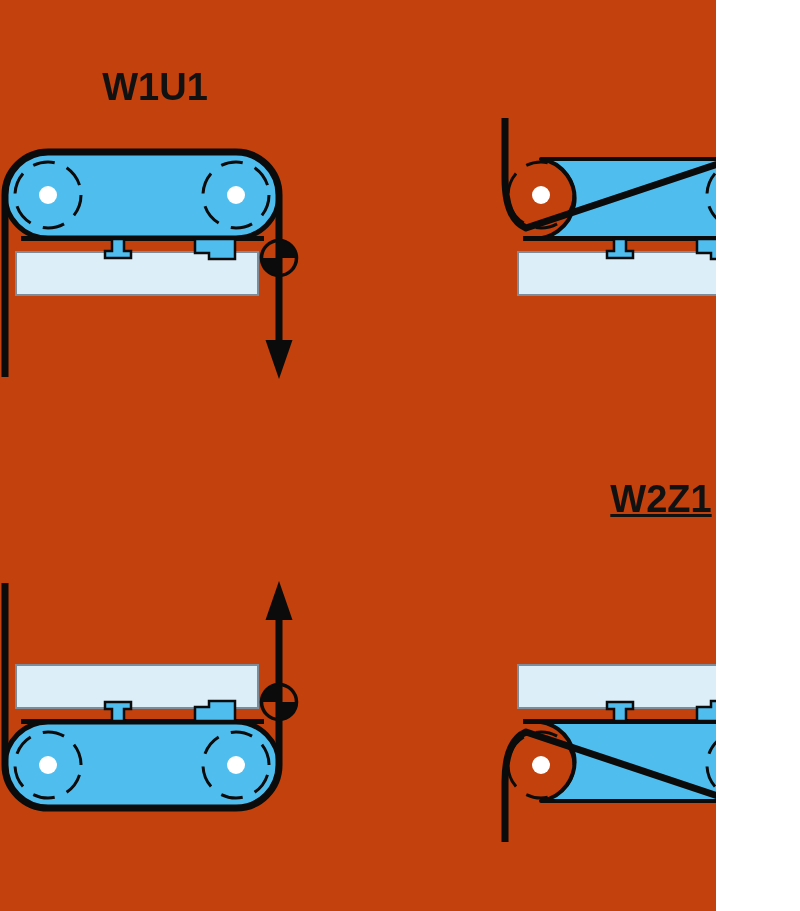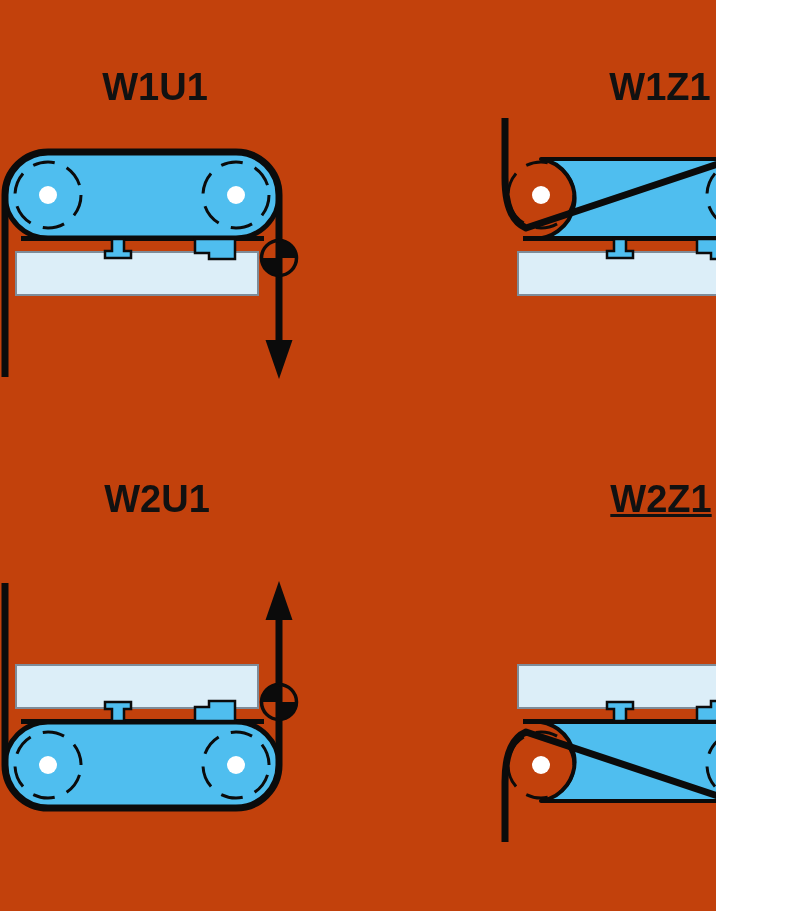--- a/index.html
+++ b/index.html
@@ -36,22 +36,20 @@
   .cog-ring{fill:none;stroke:var(--line-black,#0b0b0b);stroke-width:3.5;}
   .cog-q{fill:var(--line-black,#0b0b0b);stroke:none;}
   .arrowhead{fill:var(--line-black,#0b0b0b);stroke:none;}
 </style>
 </head>
 <body>
 
 <div class="stage">
 
   <div class="diagram-title t-w1u1">W1U1</div>
-  <div class="diagram-title t-w1z1">W1Z1</div>
-  <div class="diagram-title t-w2u1">W2U1</div>
   <div class="diagram-title t-w2z1">W2Z1</div>
 
   <svg class="scene" width="800" height="911" viewBox="0 0 800 911" xmlns="http://www.w3.org/2000/svg">
     <defs>
 
       <g id="wheel">
         <circle class="rim" cx="0" cy="0" r="33"></circle>
         <circle class="hub" cx="0" cy="0" r="9"></circle>
       </g>
 

